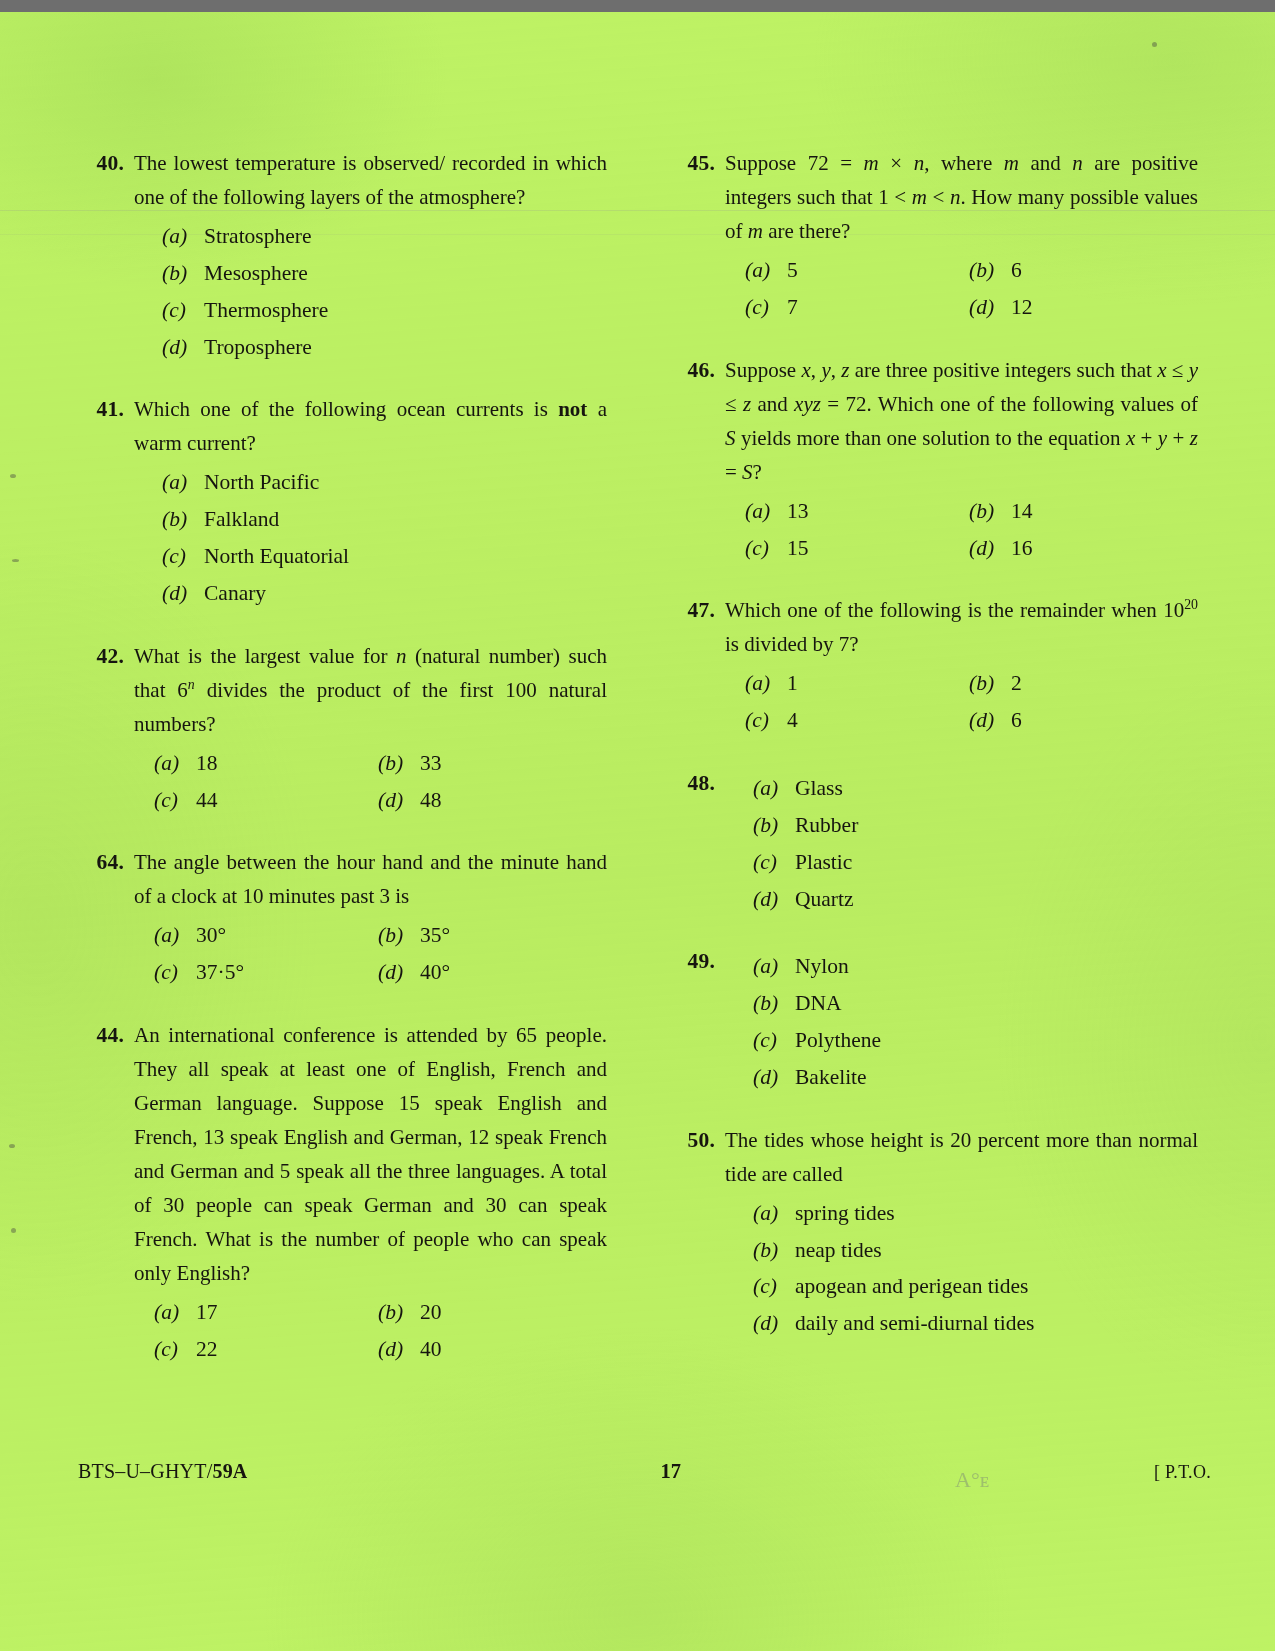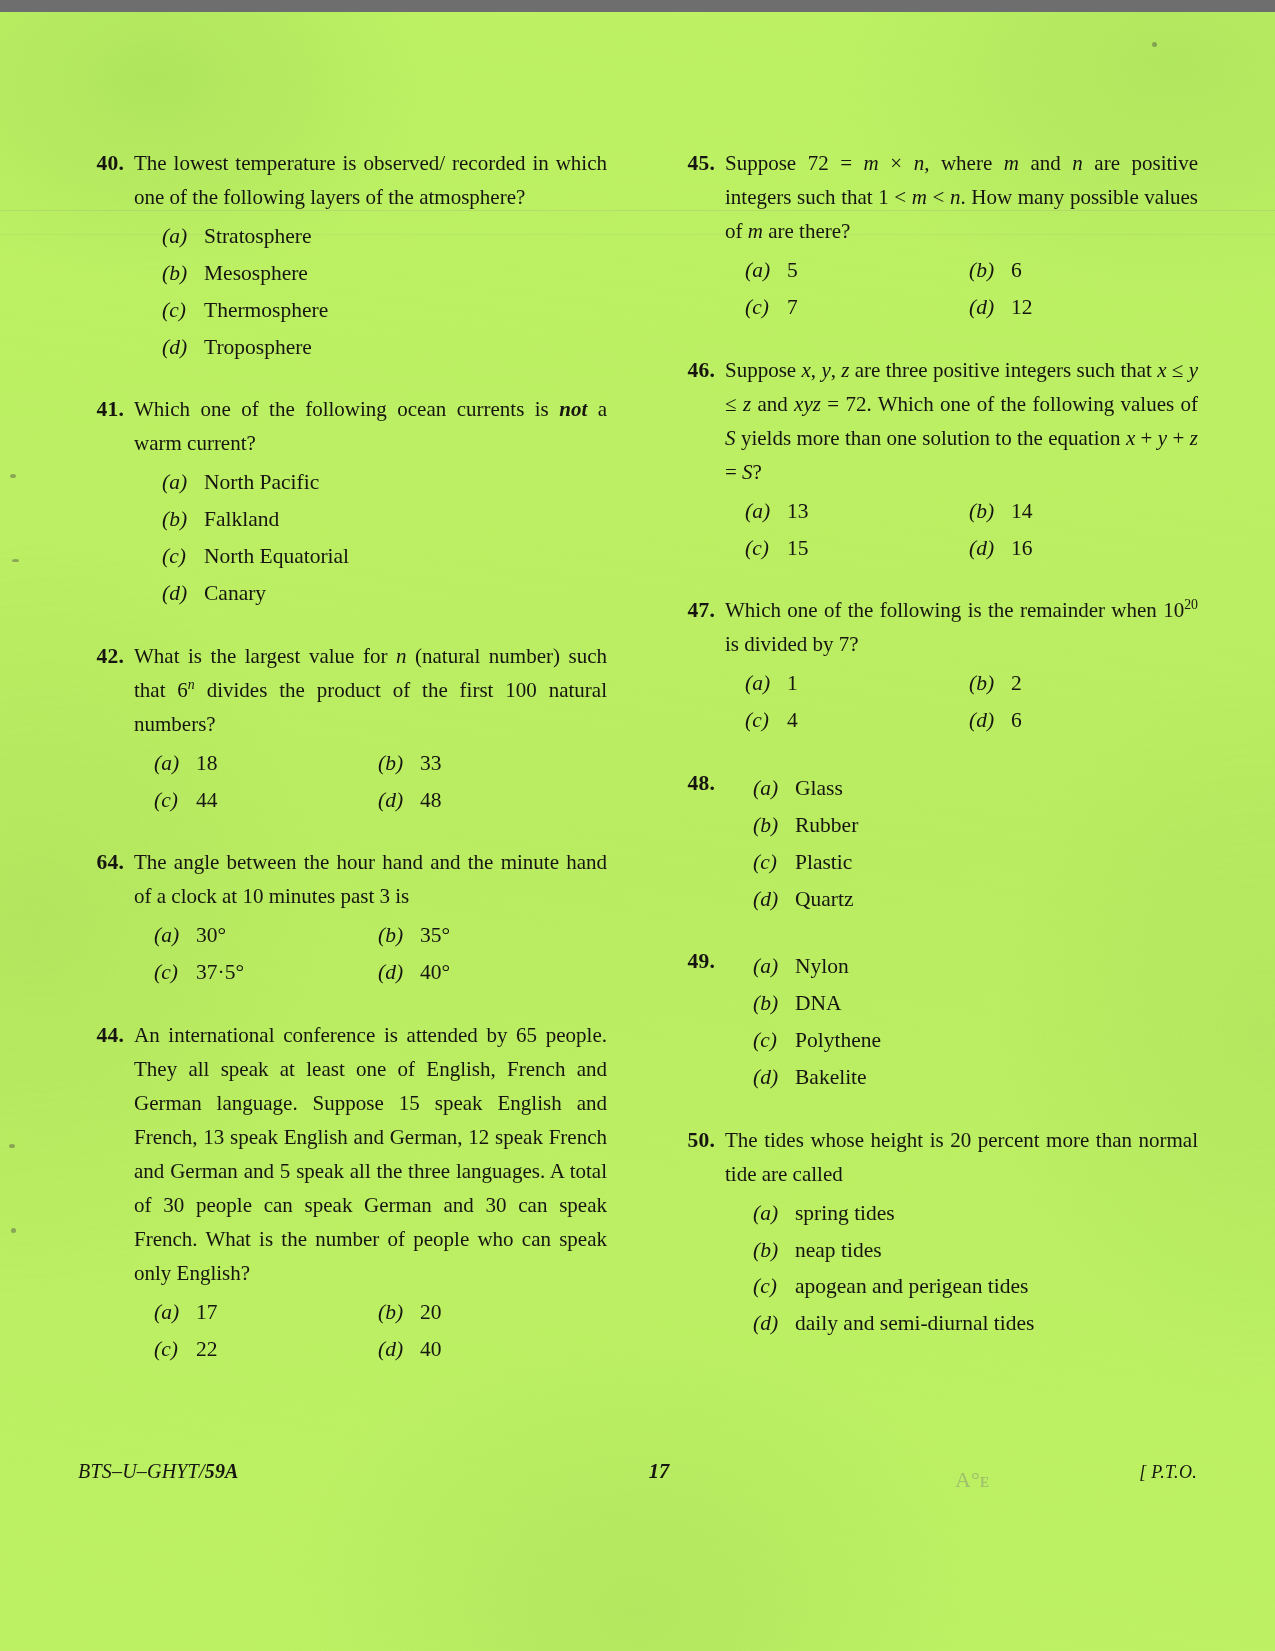--- a/index.html
+++ b/index.html
@@ -101,33 +101,32 @@
     width: 42px;
   }
   .opt-txt { flex: 1 1 auto; }
   
   .opt-grid { display: flex; }
   .opt-grid .opt:first-child { width: 224px; flex: 0 0 224px; }
   .opts-indent { padding-left: 20px; }
   .opts-indent2 { padding-left: 28px; }
 
   i, .mv { font-style: italic; }
-  .nb { font-weight: bold; font-style: italic; }
+  .nb { font-weight: bold; }
   sup { font-size: 0.66em; line-height: 0; vertical-align: super; }
 
   .footer {
     position: absolute;
     left: 78px;
-    right: 78px;
+    right: 64px;
     top: 1448px;
     display: flex;
     align-items: baseline;
     font-size: 20px;
     z-index: 4;
-    font-style: italic;
   }
   .f-code { flex: 0 0 auto; letter-spacing: 0.2px; }
   .f-code b { font-weight: bold; }
   .f-page {
     flex: 1 1 auto;
     text-align: center;
     font-weight: bold;
     padding-right: 60px;
     font-size: 20.5px;
   }

